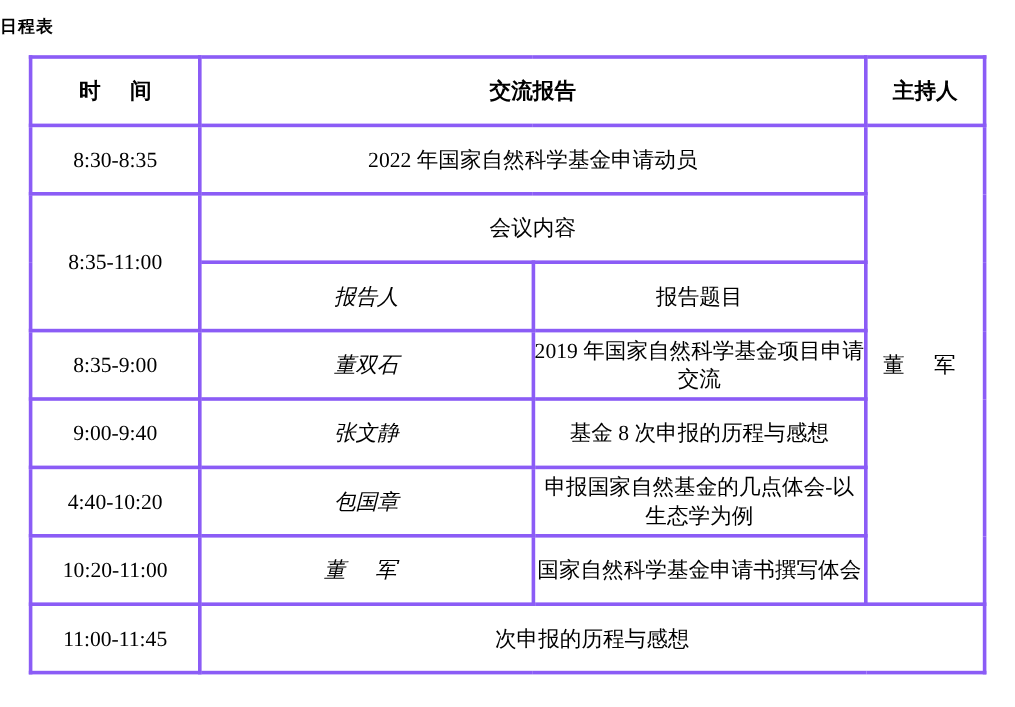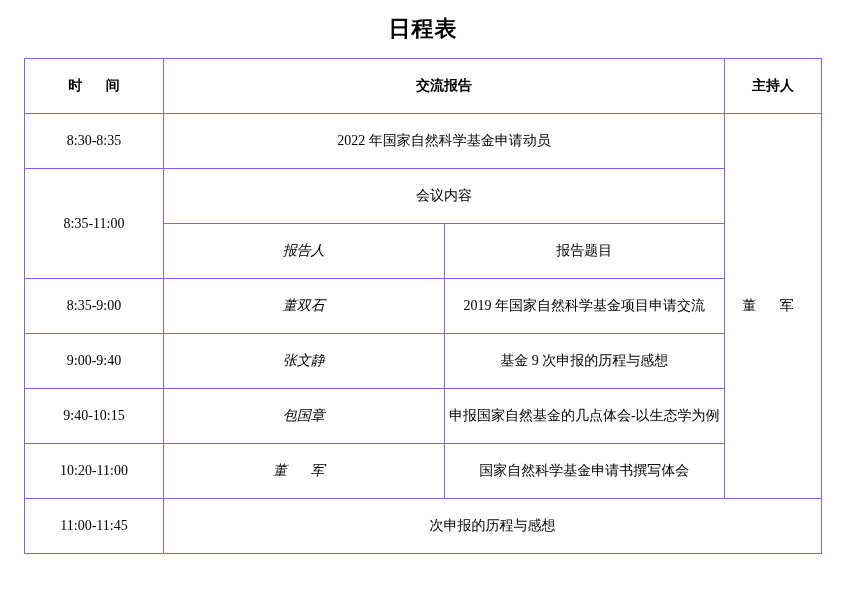--- a/index.html
+++ b/index.html
@@ -16,41 +16,40 @@
     overflow: hidden;
   }
   .page {
     width: 846px;
     height: 589px;
     box-sizing: border-box;
     padding: 0;
     position: relative;
   }
   .doc-title {
-    text-align: center;
-    font-size: 22px;
+    font-size: 14px;
     font-weight: bold;
     letter-spacing: 1px;
     margin-top: 14px;
     margin-bottom: 14px;
     font-family: "Liberation Sans", "DejaVu Sans", sans-serif;
   }
   table.schedule {
     border-collapse: collapse;
     margin: 0 auto;
     width: 798px;
     table-layout: fixed;
   }
   table.schedule td {
-    border: 1px solid #8b5cf6;
+    border: 3px solid #8b5cf6;
     text-align: center;
     vertical-align: middle;
     padding: 0;
     height: 54px;
-    font-size: 14px;
+    font-size: 18px;
     font-family: "Liberation Serif", "DejaVu Serif", serif;
   }
   td.col-time { width: 138px; }
   td.col-speaker { width: 90px; font-style: italic; }
   td.col-host { width: 96px; margin-left: 12px; }
 
   .hdr {
     font-weight: bold;
     font-size: 18px;
     font-family: "Liberation Sans", "DejaVu Sans", sans-serif;
@@ -109,25 +108,25 @@
 
       <tr>
         <td class="col-time time-cell">8:35-9:00</td>
         <td class="col-speaker">董双石</td>
         <td>2019 年国家自然科学基金项目申请交流</td>
       </tr>
 
       <tr>
         <td class="col-time time-cell">9:00-9:40</td>
         <td class="col-speaker">张文静</td>
-        <td>基金 9 次申报的历程与感想</td>
+        <td>基金 8 次申报的历程与感想</td>
       </tr>
 
       <tr>
-        <td class="col-time time-cell">9:40-10:15</td>
+        <td class="col-time time-cell">4:40-10:20</td>
         <td class="col-speaker">包国章</td>
         <td>申报国家自然基金的几点体会-以生态学为例</td>
       </tr>
 
       <tr>
         <td class="col-time time-cell">10:20-11:00</td>
         <td class="col-speaker spaced2">董  军</td>
         <td>国家自然科学基金申请书撰写体会</td>
       </tr>
 

